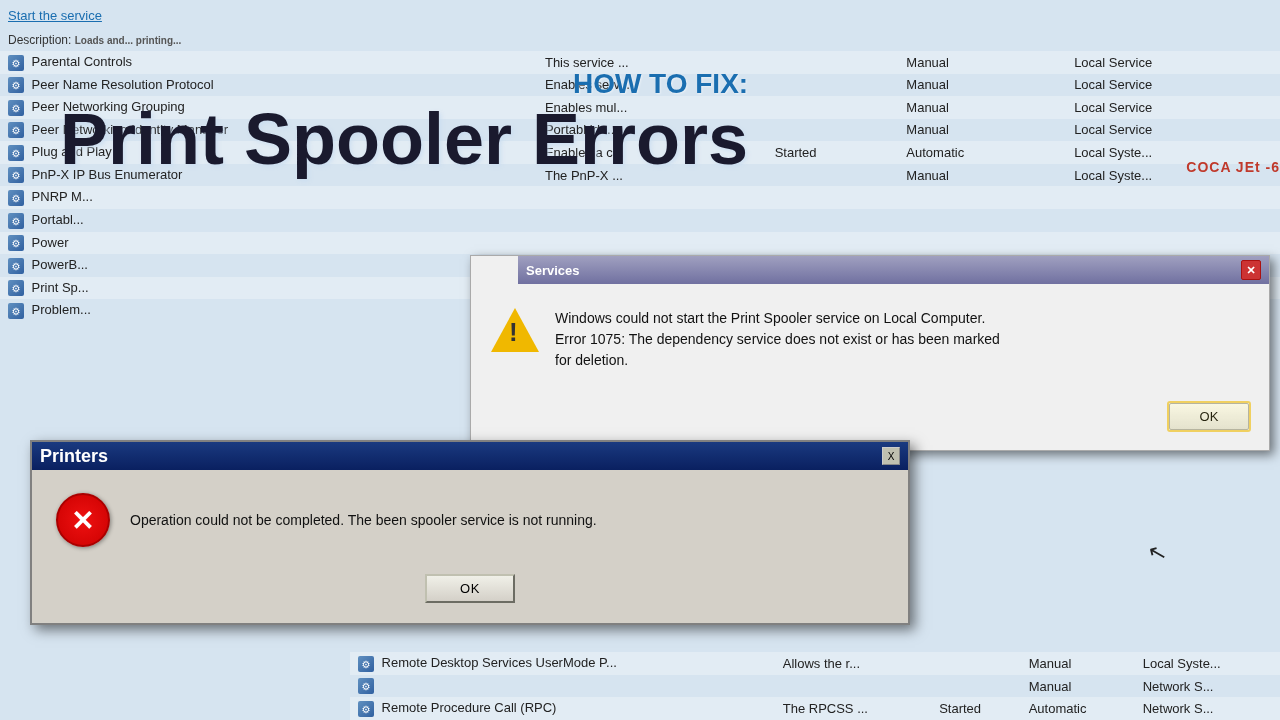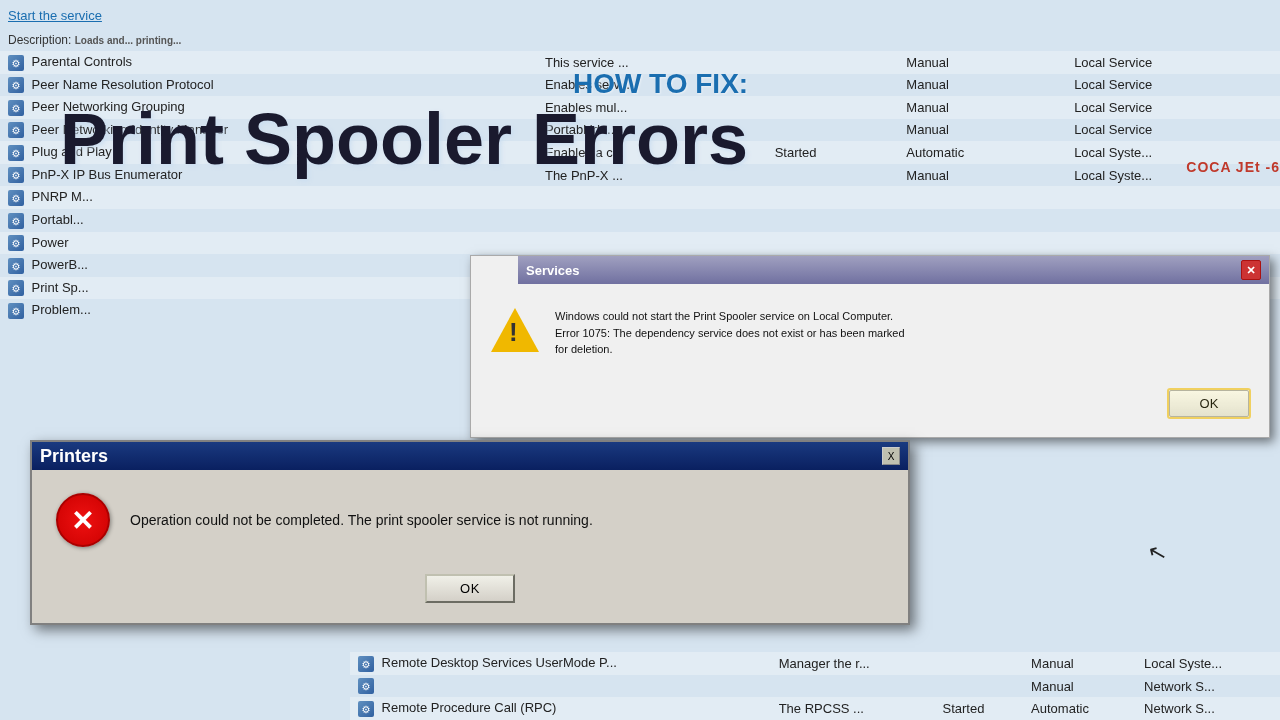--- a/index.html
+++ b/index.html
@@ -155,21 +155,21 @@
 
     .error-body {
       display: flex;
       padding: 24px 20px;
       gap: 16px;
       align-items: flex-start;
     }
 
     .error-text {
       flex: 1;
-      font-size: 11px;
+      font-size: 14px;
       color: #111;
       line-height: 1.5;
     }
 
     .ok-button-area {
       display: flex;
       justify-content: flex-end;
       padding: 8px 20px 20px;
     }
 
@@ -494,36 +494,36 @@
   </div>
 </div>
 
 <div class="printers-dialog">
   <div class="printers-titlebar">
     <span class="title-text">Printers</span>
     <div class="printers-close-btn">X</div>
   </div>
   <div class="printers-body">
     <div class="error-x-icon"></div>
-    <div class="printers-msg">Operation could not be completed. The print spooler service is not running.</div>
+    <div class="printers-msg">Operation could not be completed. The been spooler service is not running.</div>
   </div>
   <div class="printers-ok-area">
     <button class="printers-ok-btn">OK</button>
   </div>
 </div>
 
 <div class="bottom-services">
   <table class="services-table">
     <tbody id="bottom-rows">
         <tr>
       <td>
         <span class="service-icon"></span>
         Remote Desktop Services UserMode P...
       </td>
-      <td>Manager the r...</td>
+      <td>Allows the r...</td>
       <td></td>
       <td>Manual</td>
       <td>Local Syste...</td>
     </tr>
         <tr>
       <td>
         <span class="service-icon"></span>
         
       </td>
       <td></td>

